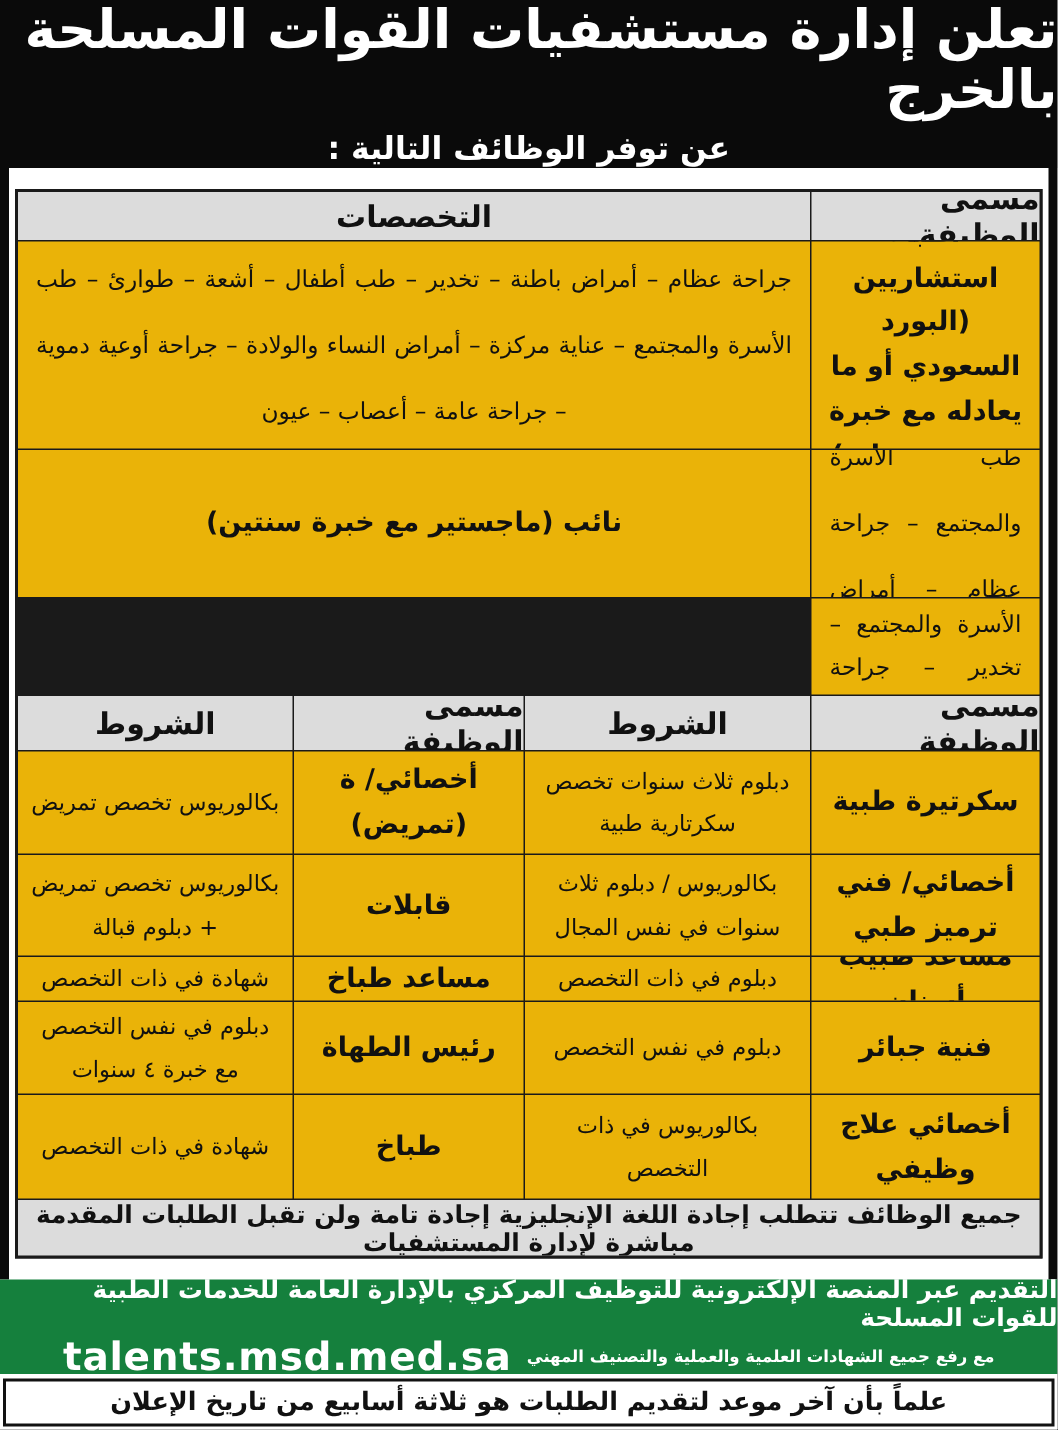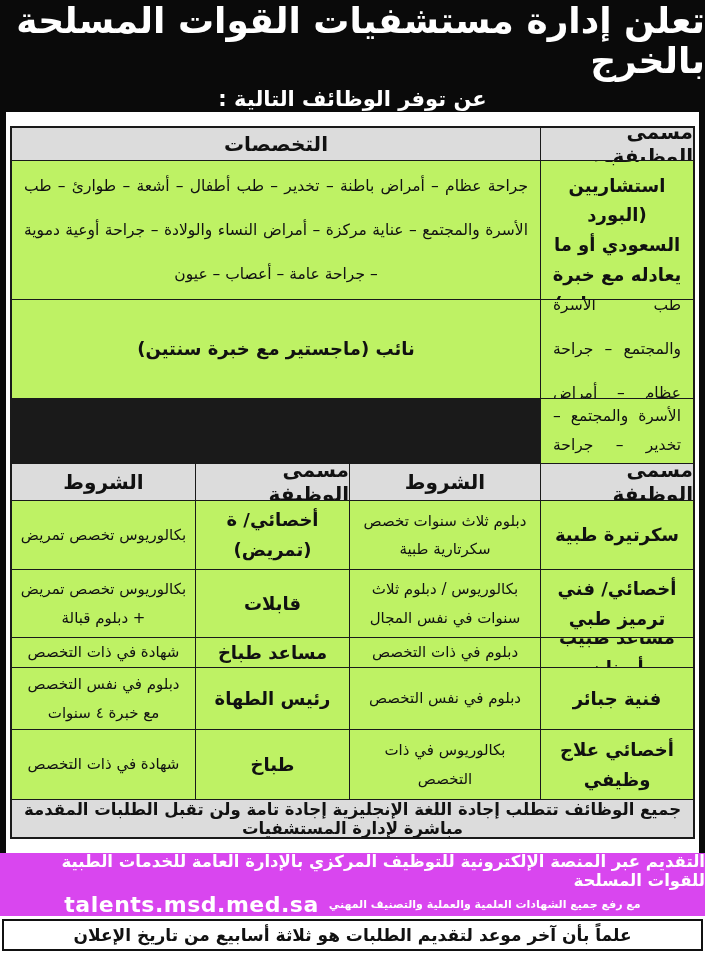--- a/index.html
+++ b/index.html
@@ -24,38 +24,38 @@
   .middle {
     flex:0 0 auto; height:741px; background:#fff;
     border-left:6px solid #0a0a0a; border-right:6px solid #0a0a0a;
     padding:14px 4px 0 4px;
   }
   .jobs-table { border:2px solid #1a1a1a; background:#1a1a1a; }
   .grid { display:grid; gap:1px; background:#1a1a1a; }
   .t1 { grid-template-columns:152px 1fr; grid-template-rows:32px 138px 98px 64px; }
   .t2 { grid-template-columns:152px 190px 153px 1fr;
         grid-template-rows:36px 68px 67px 29px 61px 69px 37px; border-top:1px solid #1a1a1a; }
-  .cell { background:#bef264; overflow:hidden; display:flex; align-items:center; justify-content:center; }
+  .cell { background:#eab308; overflow:hidden; display:flex; align-items:center; justify-content:center; }
   .head { background:#dcdcdc; font-weight:700; font-size:20px; }
   .job  { font-weight:700; font-size:18px; line-height:1.65; text-align:center; padding:2px 4px; }
   .specs{ padding:0 12px; }
   .specs-inner { width:100%; font-size:15.5px; line-height:2.85; text-align:justify; text-align-last:center; }
   .specs-inner.tight { line-height:1.9; }
   .cond { font-size:15px; line-height:1.9; text-align:center; padding:2px 8px; }
   .note-row { grid-column:1 / -1; background:#dcdcdc; font-weight:700; font-size:16.5px; text-align:center; }
 
   
   .apply-band {
-    flex:0 0 auto; height:63px; background:#d946ef; color:#fff;
+    flex:0 0 auto; height:63px; background:#15803d; color:#fff;
     display:flex; flex-direction:column; align-items:center; justify-content:center; gap:2px;
   }
   .apply-line1 { font-size:16.5px; font-weight:700; }
   .apply-line2 { display:flex; align-items:center; gap:10px; }
   .apply-line2-text { font-size:11px; font-weight:700; }
-  .apply-url { font-size:22px; font-weight:700; direction:ltr; letter-spacing:0.5px; }
+  .apply-url { font-size:26px; font-weight:700; direction:ltr; letter-spacing:0.5px; }
 
   
   .deadline-row { flex:1 1 auto; background:#fff; padding:3px 2px 2px 2px; }
   .deadline-box {
     height:100%; border:2px solid #111; background:#fff;
     display:flex; align-items:center; justify-content:center;
     font-weight:700; font-size:17px;
   }
 </style>
 </head>

